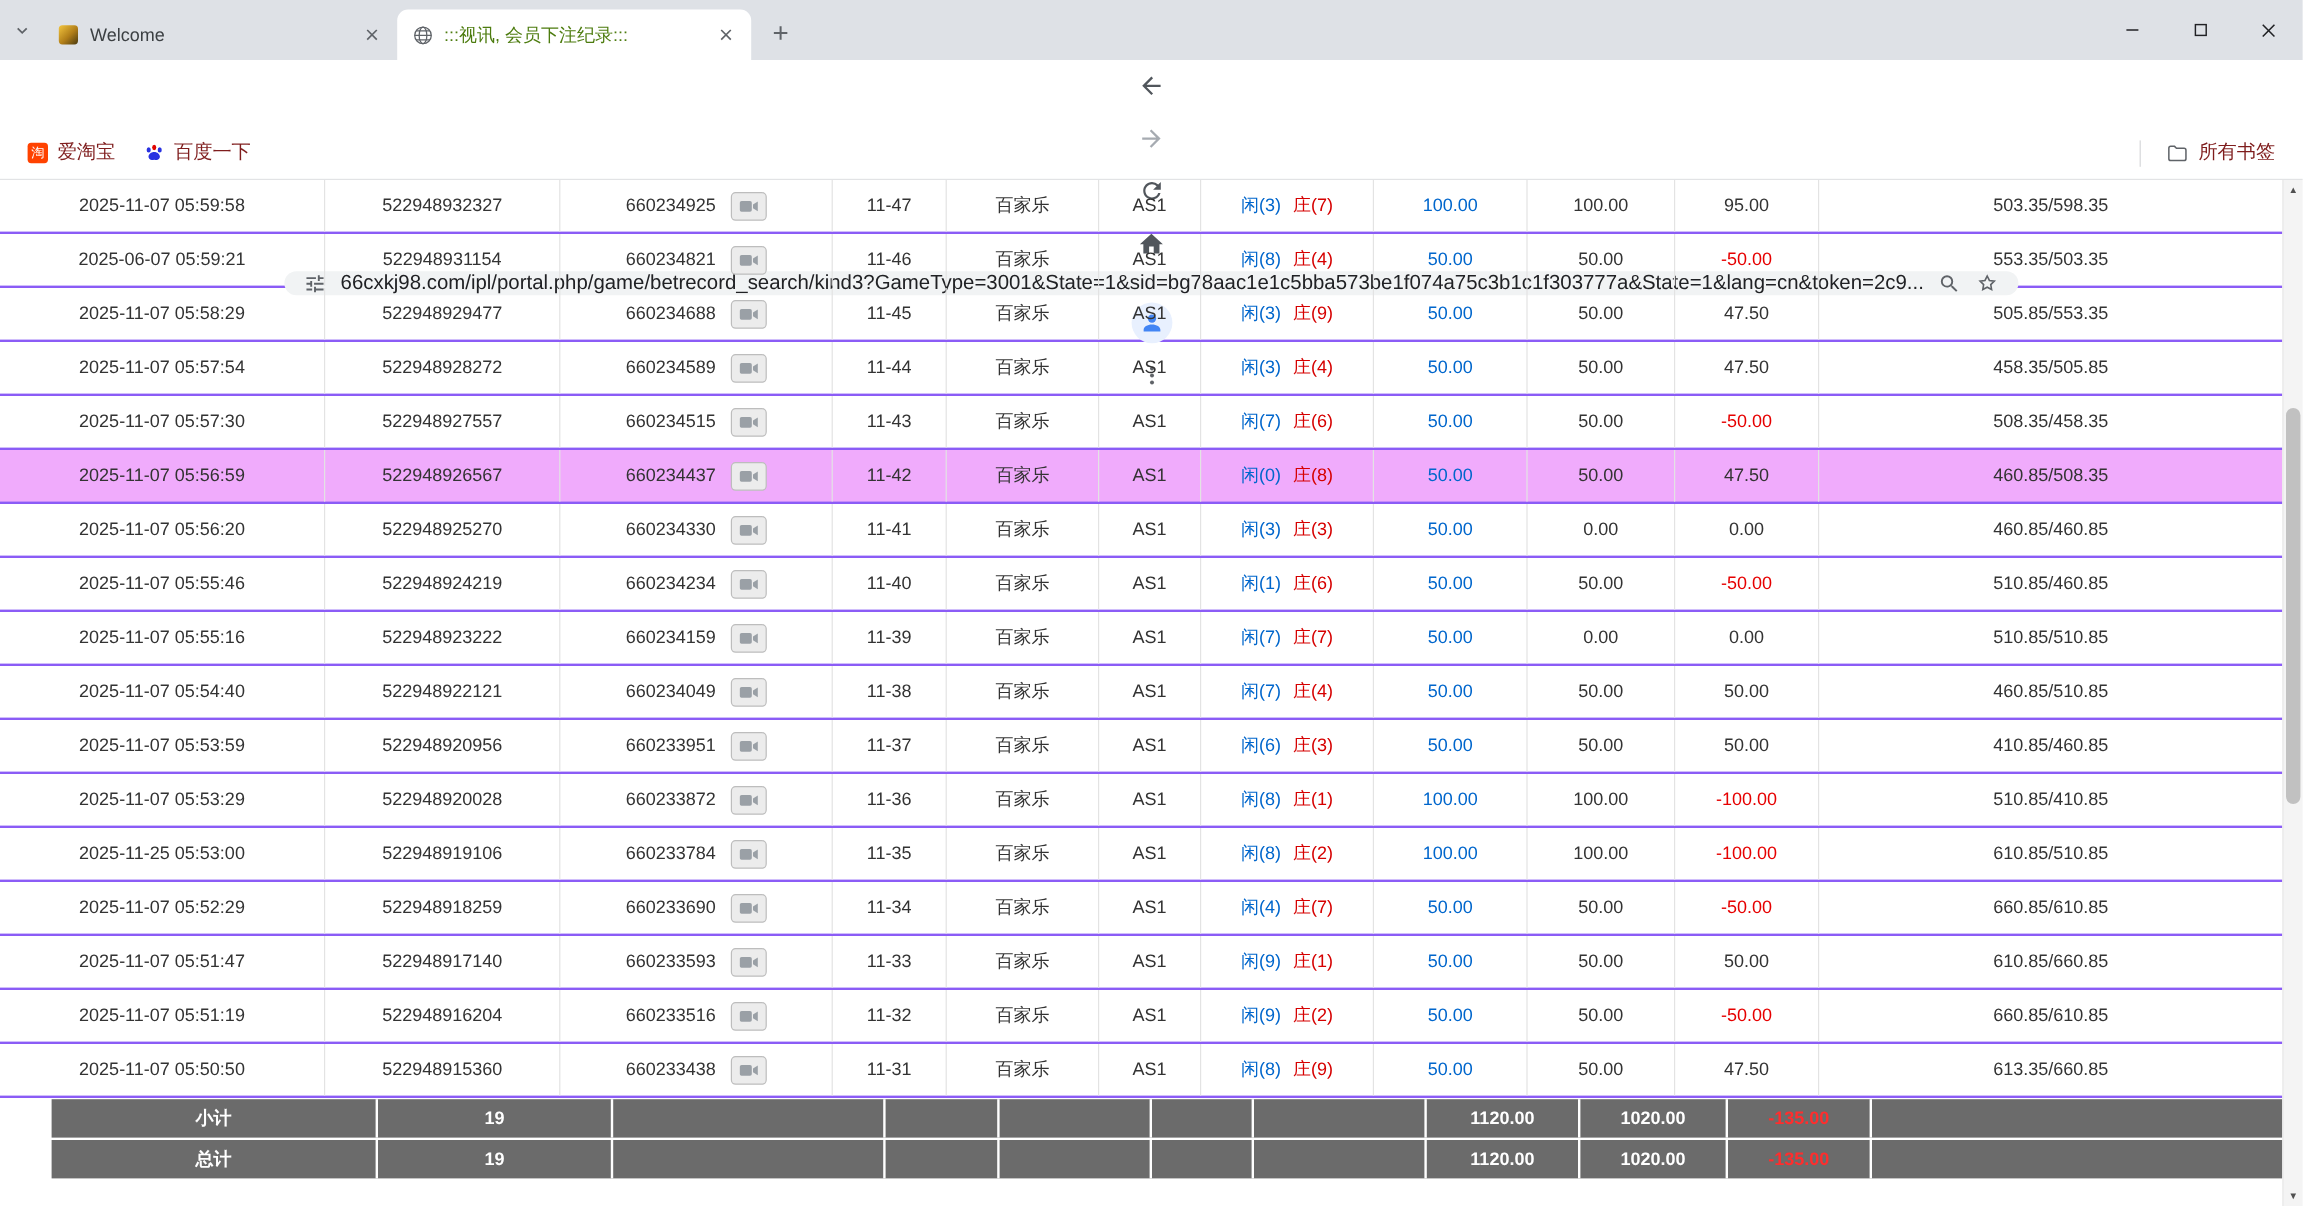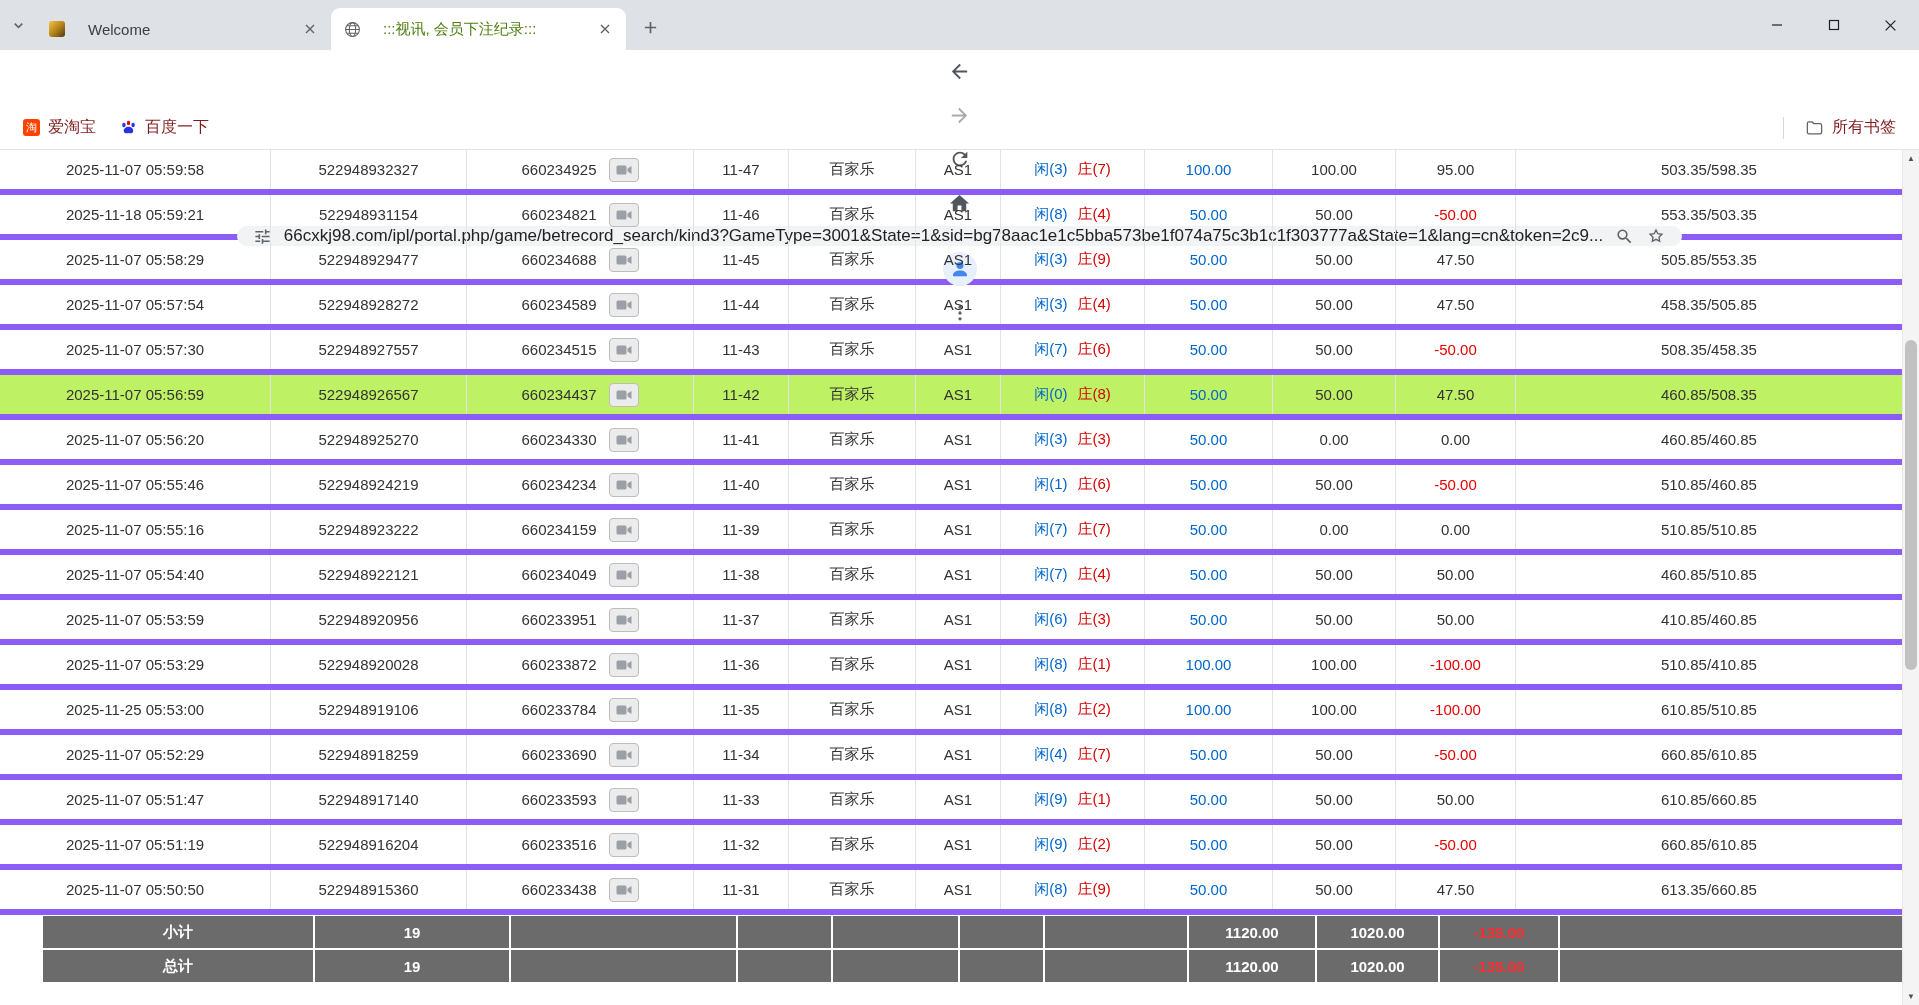--- a/index.html
+++ b/index.html
@@ -3,21 +3,21 @@
 <meta charset="utf-8">
 <style>
   * { margin:0; padding:0; box-sizing:border-box; }
   html,body { width:1919px; height:1005px; overflow:hidden; background:#fff;
     font-family:"Liberation Sans","DejaVu Sans",sans-serif; }
   .window { position:relative; width:1919px; height:1005px; }
 
   
   .tabstrip { height:50px; background:#dee1e6; display:flex; align-items:flex-end; position:relative; }
   .tab-search-btn { width:36px; height:50px; display:flex; align-items:center; justify-content:center; }
-  .tab { width:295px; height:42px; display:flex; align-items:center; gap:22px; padding:0 10px 0 12px;
+  .tab { width:295px; height:42px; display:flex; align-items:center; gap:9px; padding:0 10px 0 12px;
          border-radius:9px 9px 0 0; }
   .tab.active { background:#fff; }
   .tab-title { flex:1; font-size:15px; color:#3c4043; white-space:nowrap; overflow:hidden; text-overflow:ellipsis; }
   .tab.active .tab-title { color:#4d7c0f; }
   .tab-close { width:22px; height:22px; border-radius:50%; display:flex; align-items:center; justify-content:center; flex:none; }
   .favicon { width:18px; height:18px; display:flex; align-items:center; justify-content:center; flex:none; }
   .fav-gold { width:16px; height:16px; border-radius:3px; background:linear-gradient(135deg,#f3c53e 0%,#b07d18 55%,#4a3a10 100%); }
   .newtab-btn { width:32px; height:32px; margin:0 0 7px 8px; border-radius:50%; display:flex; align-items:center; justify-content:center; }
   .win-controls { position:absolute; right:0; top:0; height:50px; display:flex; }
   .win-btn { width:57px; height:50px; display:flex; align-items:center; justify-content:center; }
@@ -37,22 +37,22 @@
   .bookmark { display:flex; align-items:center; gap:8px; padding:5px 9px; border-radius:8px; }
   .bm-label { font-size:16px; color:#7f1d1d; white-space:nowrap; }
   .bm-icon { display:flex; align-items:center; justify-content:center; flex:none; }
   .taobao { width:17px; height:17px; border-radius:3px; background:#ff4200; color:#fff; font-size:11px;
             display:flex; align-items:center; justify-content:center; }
   .bm-right { margin-left:auto; display:flex; align-items:center; gap:12px; }
   .bm-divider { width:1px; height:22px; background:#d6d8da; }
 
   
   .content { width:1902px; background:#fff; }
-  .trow { display:flex; height:45px; background:#fff; border-bottom:6px solid #8b5cf6; }
-  .trow.hl { background:#bef264; }
+  .trow { display:flex; height:45px; background:#fff; border-bottom:2px solid #8b5cf6; }
+  .trow.hl { background:#f0abfc; }
   .cell { display:flex; align-items:center; justify-content:center; font-size:15px; color:#333; gap:4px; }
   .cell + .cell { border-left:1px solid #e3e3e3; }
   .c-time    { width:270px; }
   .c-order   { width:196px; }
   .c-betid   { width:227px; }
   .c-round   { width:95px;  }
   .c-game    { width:127px; }
   .c-table   { width:85px;  }
   .c-bet     { width:144px; }
   .c-amount  { width:128px; color:#0066cc; }
@@ -258,21 +258,21 @@
       <span class="player">闲(3)</span>
       <span class="banker">庄(7)</span>
     </div>
     <div class="cell c-amount">100.00</div>
     <div class="cell c-valid">100.00</div>
     <div class="cell c-result">95.00</div>
     <div class="cell c-balance">503.35/598.35</div>
   </div>
 
   <div class="trow">
-    <div class="cell c-time">2025-11-18 05:59:21</div>
+    <div class="cell c-time">2025-06-07 05:59:21</div>
     <div class="cell c-order">522948931154</div>
     <div class="cell c-betid">
       <span>660234821</span>
       <span class="vid">
         <svg width="16" height="12" viewBox="0 0 16 12">
                 <rect x="0.5" y="1.5" width="10" height="9" rx="1.5" fill="#9aa0a6"></rect>
                 <path d="M11.5 4.5L15.5 2v8l-4-2.5z" fill="#9aa0a6"></path>
               </svg>
       </span>
     </div>

